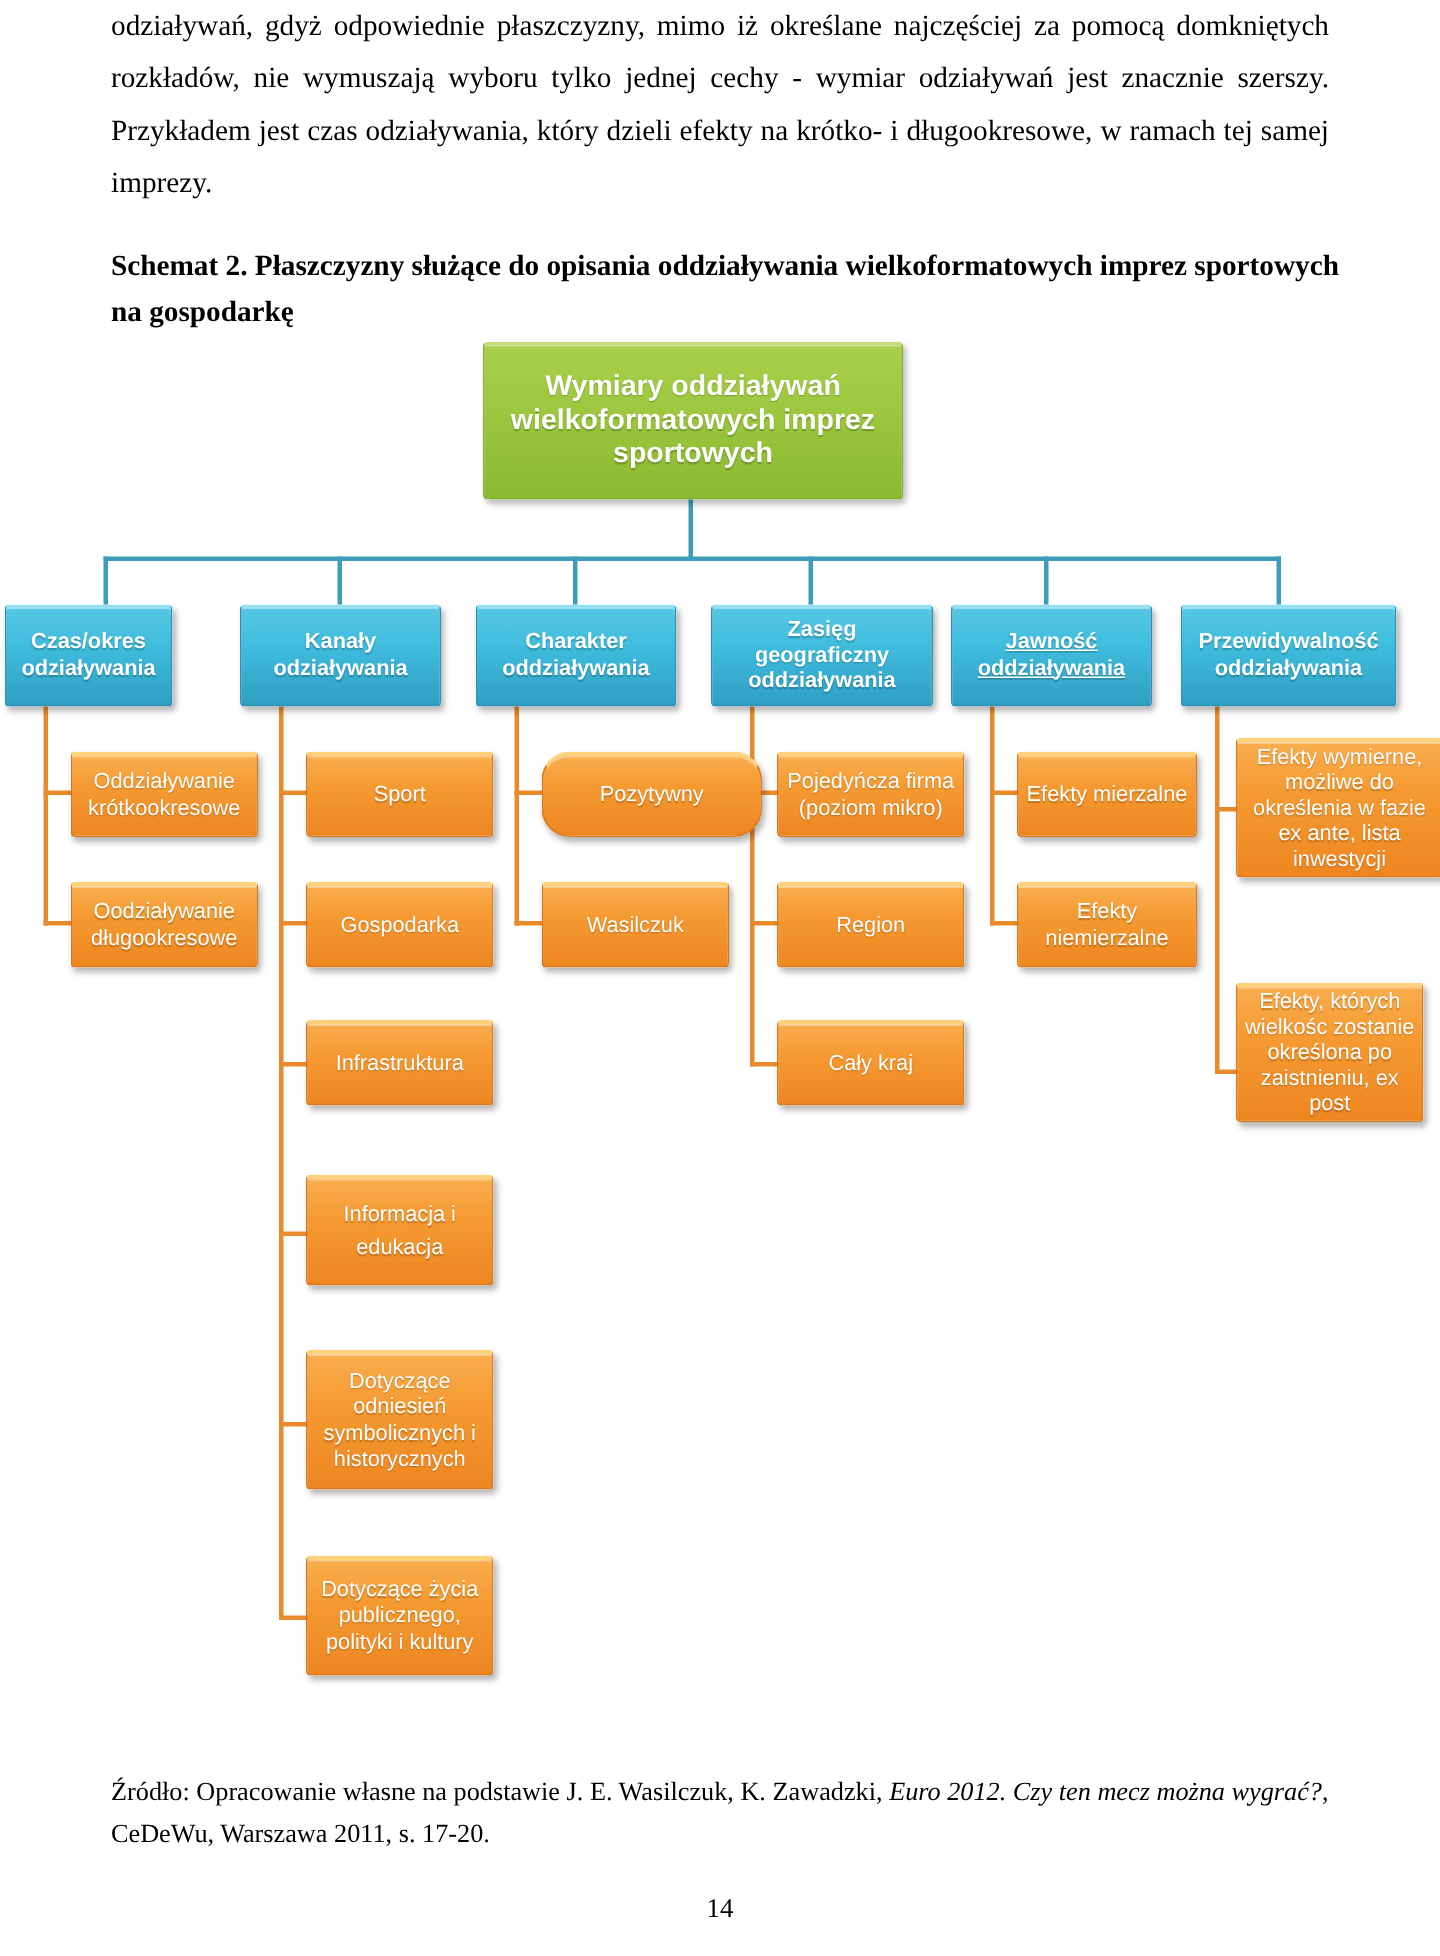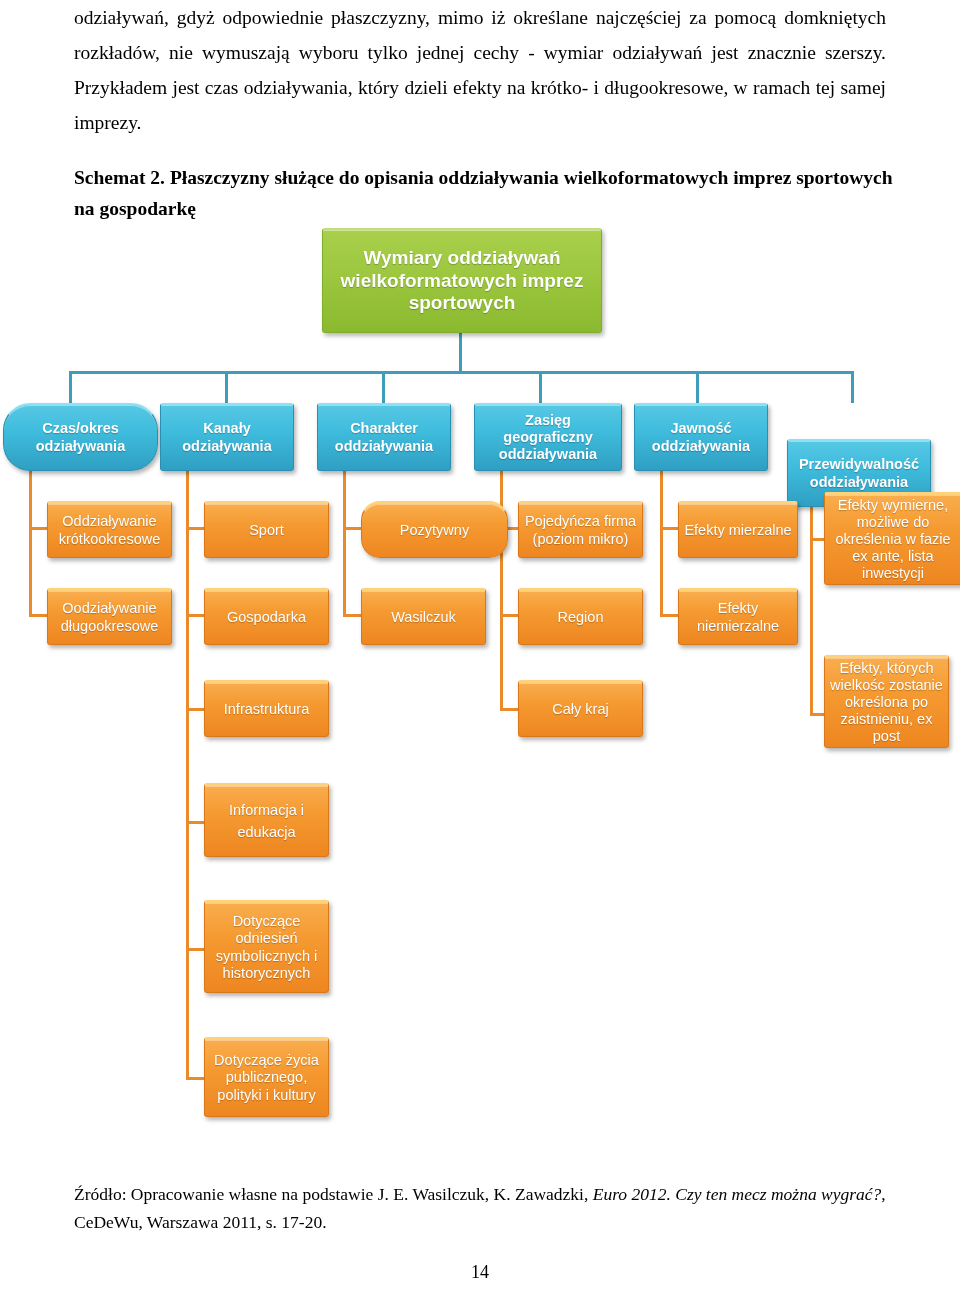--- a/index.html
+++ b/index.html
@@ -109,26 +109,26 @@
 
     <div class="conn blue" style="left:69px;top:156px;width:785px;height:3px;"></div>
 
     <div class="conn blue" style="left:69px;top:156px;width:3px;height:32px;"></div>
     <div class="conn blue" style="left:225px;top:156px;width:3px;height:32px;"></div>
     <div class="conn blue" style="left:382px;top:156px;width:3px;height:32px;"></div>
     <div class="conn blue" style="left:539px;top:156px;width:3px;height:32px;"></div>
     <div class="conn blue" style="left:696px;top:156px;width:3px;height:32px;"></div>
     <div class="conn blue" style="left:851px;top:156px;width:3px;height:32px;"></div>
 
-    <div class="node n-blue" style="left:3px;top:188px;width:155px;height:68px;border-radius:27px;">Czas/okres odziaływania</div>
+    <div class="node n-blue" style="left:3px;top:188px;width:112px;height:68px;">Czas/okres odziaływania</div>
     <div class="node n-blue" style="left:160px;top:188px;width:134px;height:68px;">Kanały odziaływania</div>
     <div class="node n-blue" style="left:317px;top:188px;width:134px;height:68px;">Charakter oddziaływania</div>
     <div class="node n-blue" style="left:474px;top:188px;width:148px;height:68px;">Zasięg geograficzny oddziaływania</div>
-    <div class="node n-blue" style="left:634px;top:188px;width:134px;height:68px;">Jawność oddziaływania</div>
-    <div class="node n-blue" style="left:787px;top:188px;width:144px;height:68px;margin-top:36px;">Przewidywalność oddziaływania</div>
+    <div class="node n-blue" style="left:634px;top:188px;width:134px;height:68px;text-decoration:underline;">Jawność oddziaływania</div>
+    <div class="node n-blue" style="left:787px;top:188px;width:144px;height:68px;">Przewidywalność oddziaływania</div>
 
     <div class="conn orange" style="left:29px;top:256px;width:3px;height:146px;"></div>
     <div class="conn orange" style="left:29px;top:312px;width:20px;height:3px;"></div>
     <div class="conn orange" style="left:29px;top:399px;width:20px;height:3px;"></div>
     <div class="node n-orange" style="left:47px;top:286px;width:125px;height:57px;">Oddziaływanie krótkookresowe</div>
     <div class="node n-orange" style="left:47px;top:373px;width:125px;height:57px;">Oodziaływanie długookresowe</div>
 
     <div class="conn orange" style="left:186px;top:256px;width:3px;height:608px;"></div>
     <div class="conn orange" style="left:186px;top:312px;width:20px;height:3px;"></div>
     <div class="conn orange" style="left:186px;top:399px;width:20px;height:3px;"></div>

